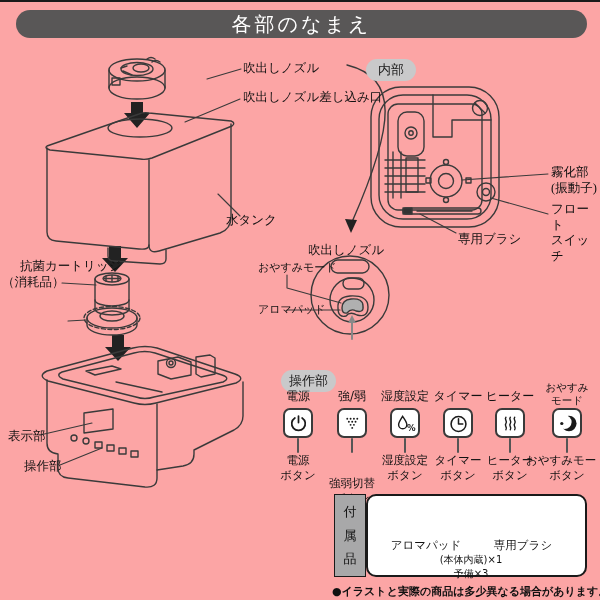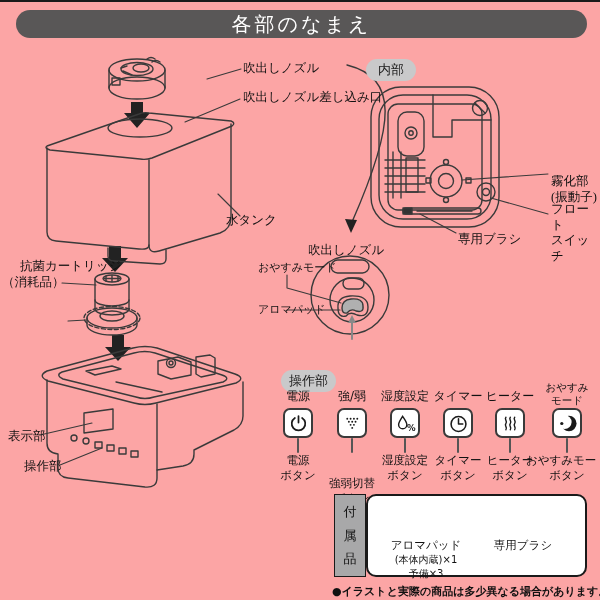--- a/index.html
+++ b/index.html
@@ -18,21 +18,21 @@
               display:flex;align-items:center;justify-content:center;box-sizing:border-box;}
   .top-lbl{width:84px;text-align:center;font-size:12px;line-height:1.15;}
   .top-lbl-sm{width:84px;text-align:center;font-size:10.5px;line-height:1.2;}
   .cap-lbl{width:96px;text-align:center;font-size:11.5px;line-height:1.3;}
   .acc-head{left:334px;top:492px;width:32px;height:83px;background:#a8a8a9;border:1.5px solid #1a1a1a;
             box-sizing:border-box;display:flex;align-items:center;justify-content:center;
             font-size:13px;line-height:1.8;text-align:center;}
   .acc-box{left:366px;top:492px;width:221px;height:83px;border:2px solid #1a1a1a;border-radius:10px;
            box-sizing:border-box;background:#fff;}
   .acc-name{font-size:11.5px;text-align:center;width:120px;}
-  .acc-note{font-size:10px;text-align:center;width:120px;line-height:1.35;}
+  .acc-note{font-size:10px;text-align:center;width:120px;line-height:1.35;padding-left:45px;}
   .footnote{font-size:11px;font-weight:bold;white-space:nowrap;}
   svg{display:block;}
 </style>
 </head>
 <body>
 
 <div class="page">
 
   <svg class="abs" width="600" height="600" viewBox="0 0 600 600">
     <g stroke="#3a3a3a" stroke-width="1.4" fill="none" stroke-linecap="round" stroke-linejoin="round">
@@ -179,21 +179,21 @@
 
   <div class="abs lbl" style="left:243px;top:59px;">吹出しノズル</div>
   <div class="abs lbl" style="left:243px;top:88px;">吹出しノズル差し込み口</div>
   <div class="abs lbl" style="left:226px;top:211px;">水タンク</div>
   <div class="abs lbl" style="left:20px;top:257px;">抗菌カートリッジ</div>
   <div class="abs lbl" style="left:2px;top:273px;">（消耗品）</div>
   <div class="abs lbl" style="left:8px;top:427px;">表示部</div>
   <div class="abs lbl" style="left:24px;top:457px;">操作部</div>
 
   <div class="abs pill" style="left:366px;top:57px;">内部</div>
-  <div class="abs lbl pre" style="left:551px;top:172px;">霧化部
+  <div class="abs lbl pre" style="left:551px;top:163px;">霧化部
 (振動子)</div>
   <div class="abs lbl pre" style="left:551px;top:200px;">フロート
 スイッチ</div>
   <div class="abs lbl" style="left:458px;top:230px;">専用ブラシ</div>
 
   <div class="abs lbl" style="left:308px;top:241px;">吹出しノズル</div>
   <div class="abs lbl-s" style="left:258px;top:259px;">おやすみモード</div>
   <div class="abs lbl-s" style="left:258px;top:301px;">アロマパッド</div>
 
   <div class="abs pill" style="left:281px;top:368px;padding:2px 8px;">操作部</div>

